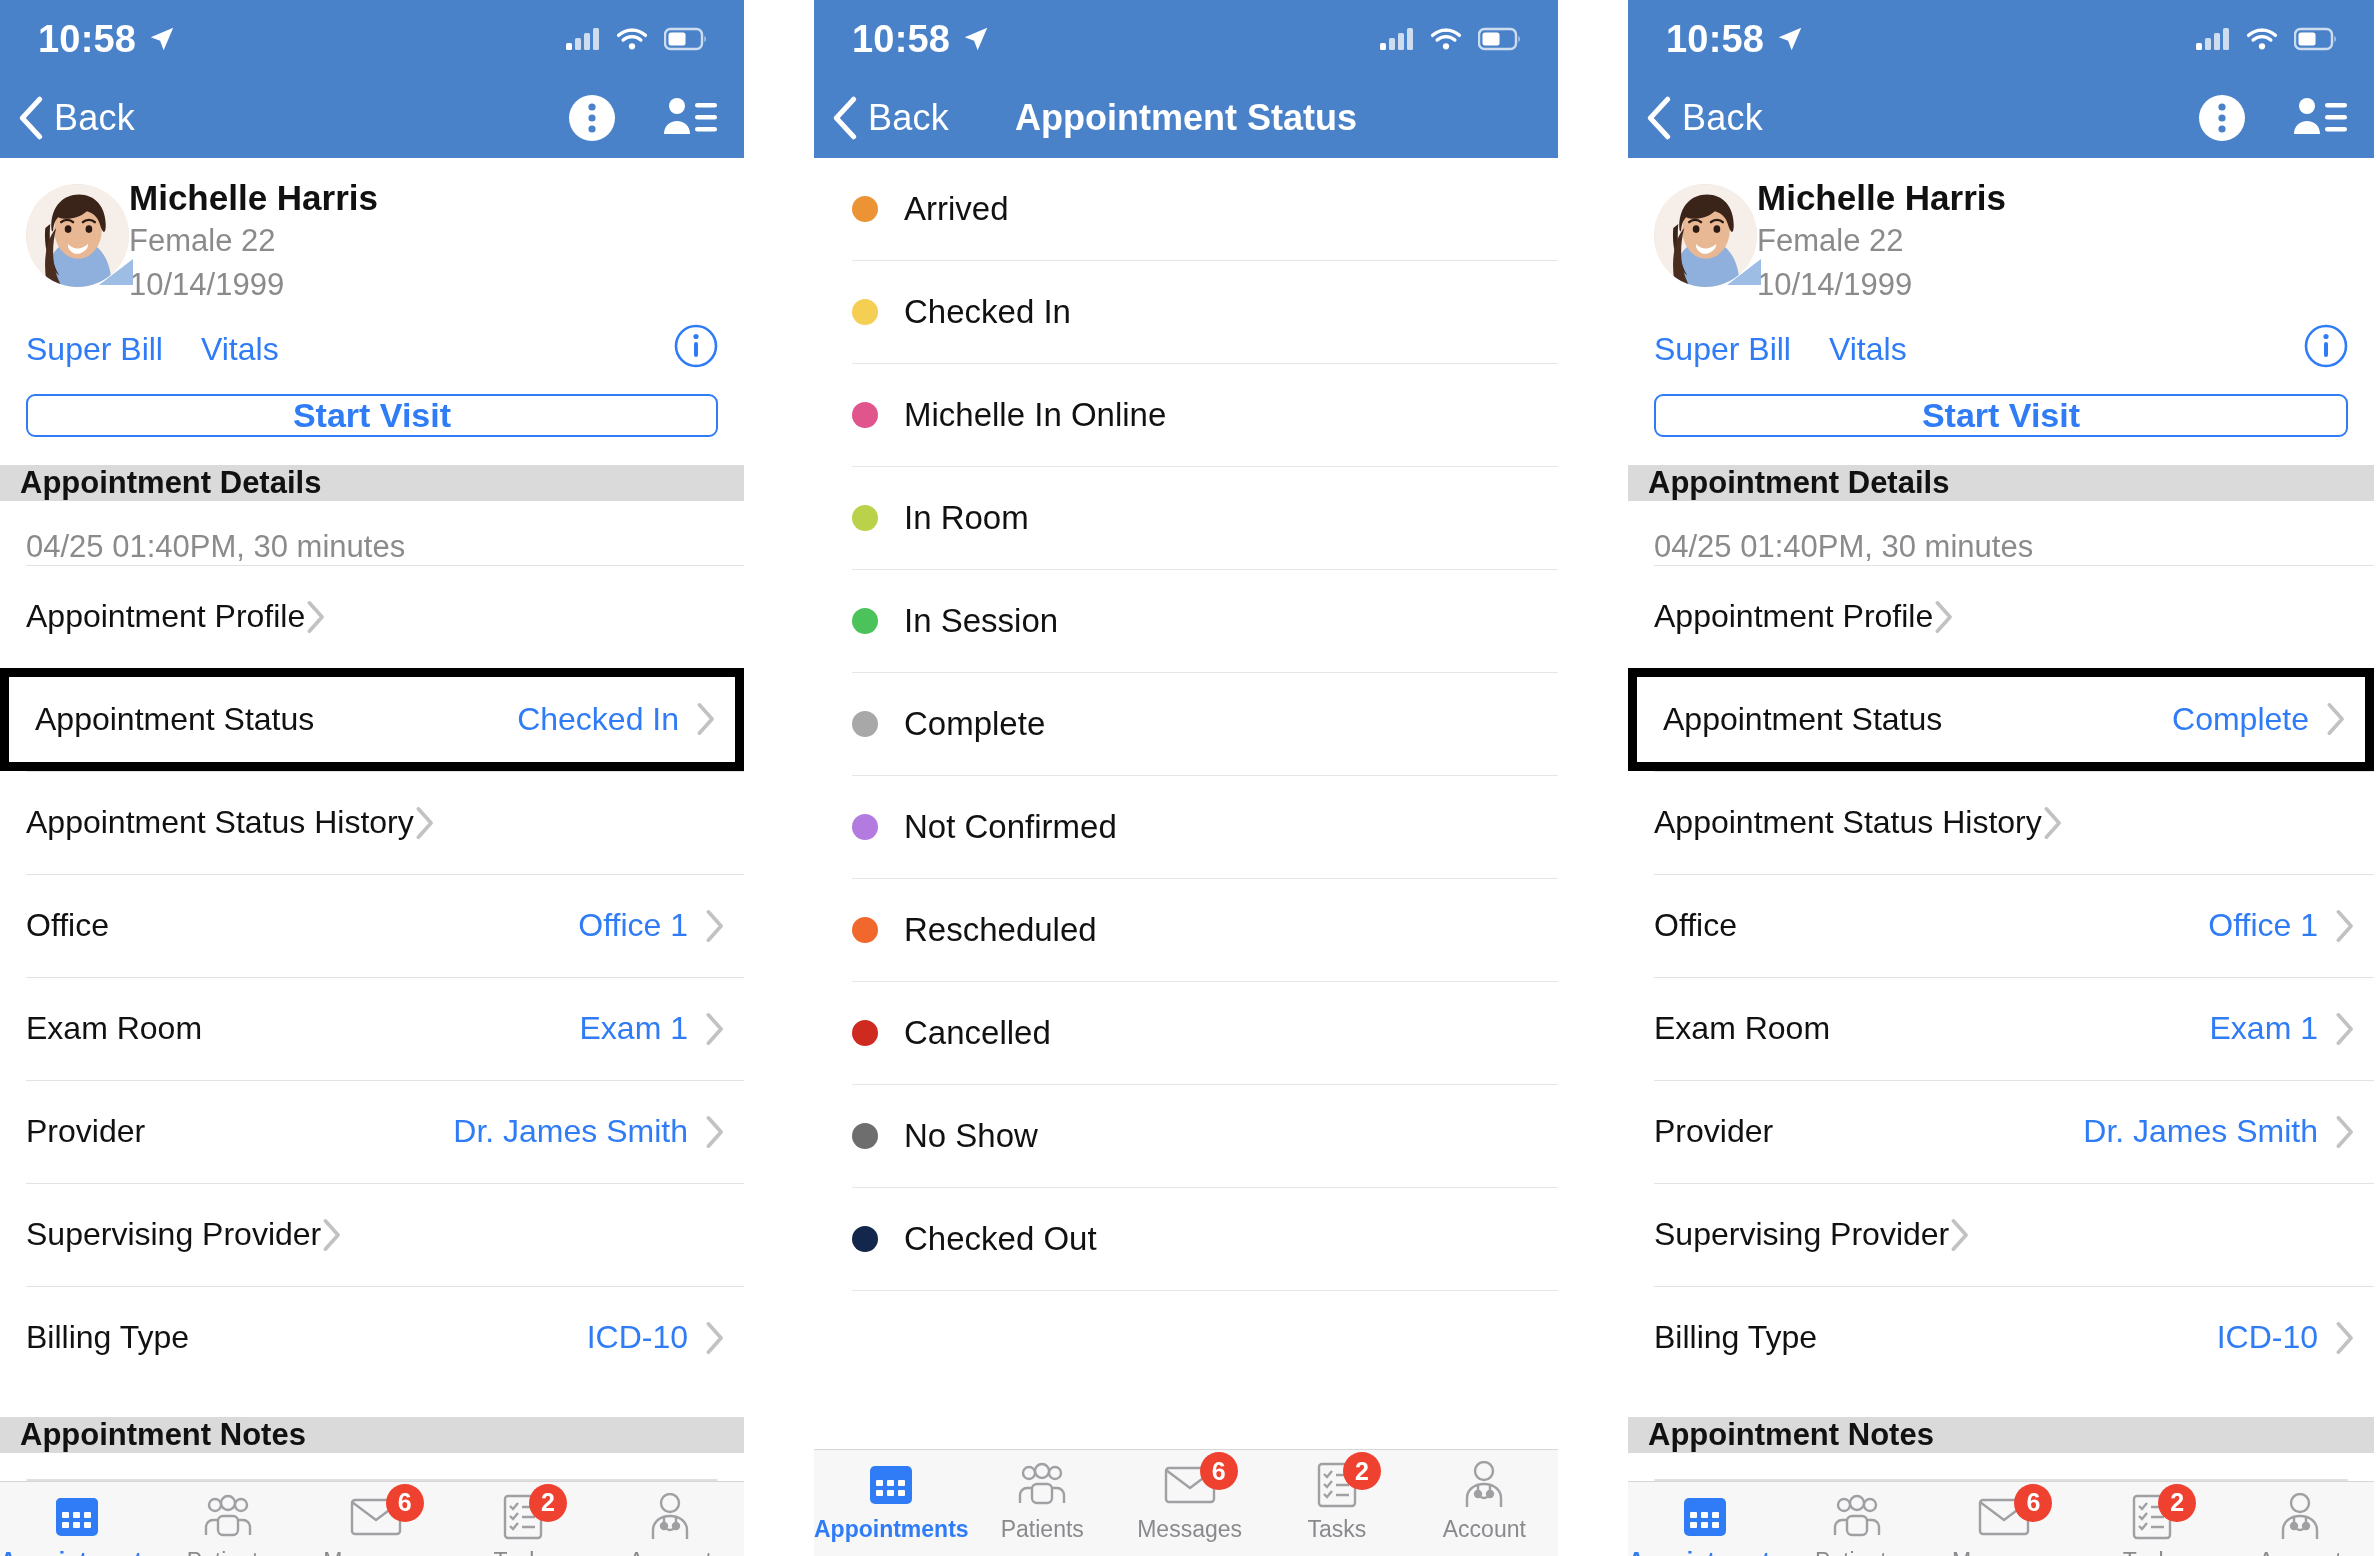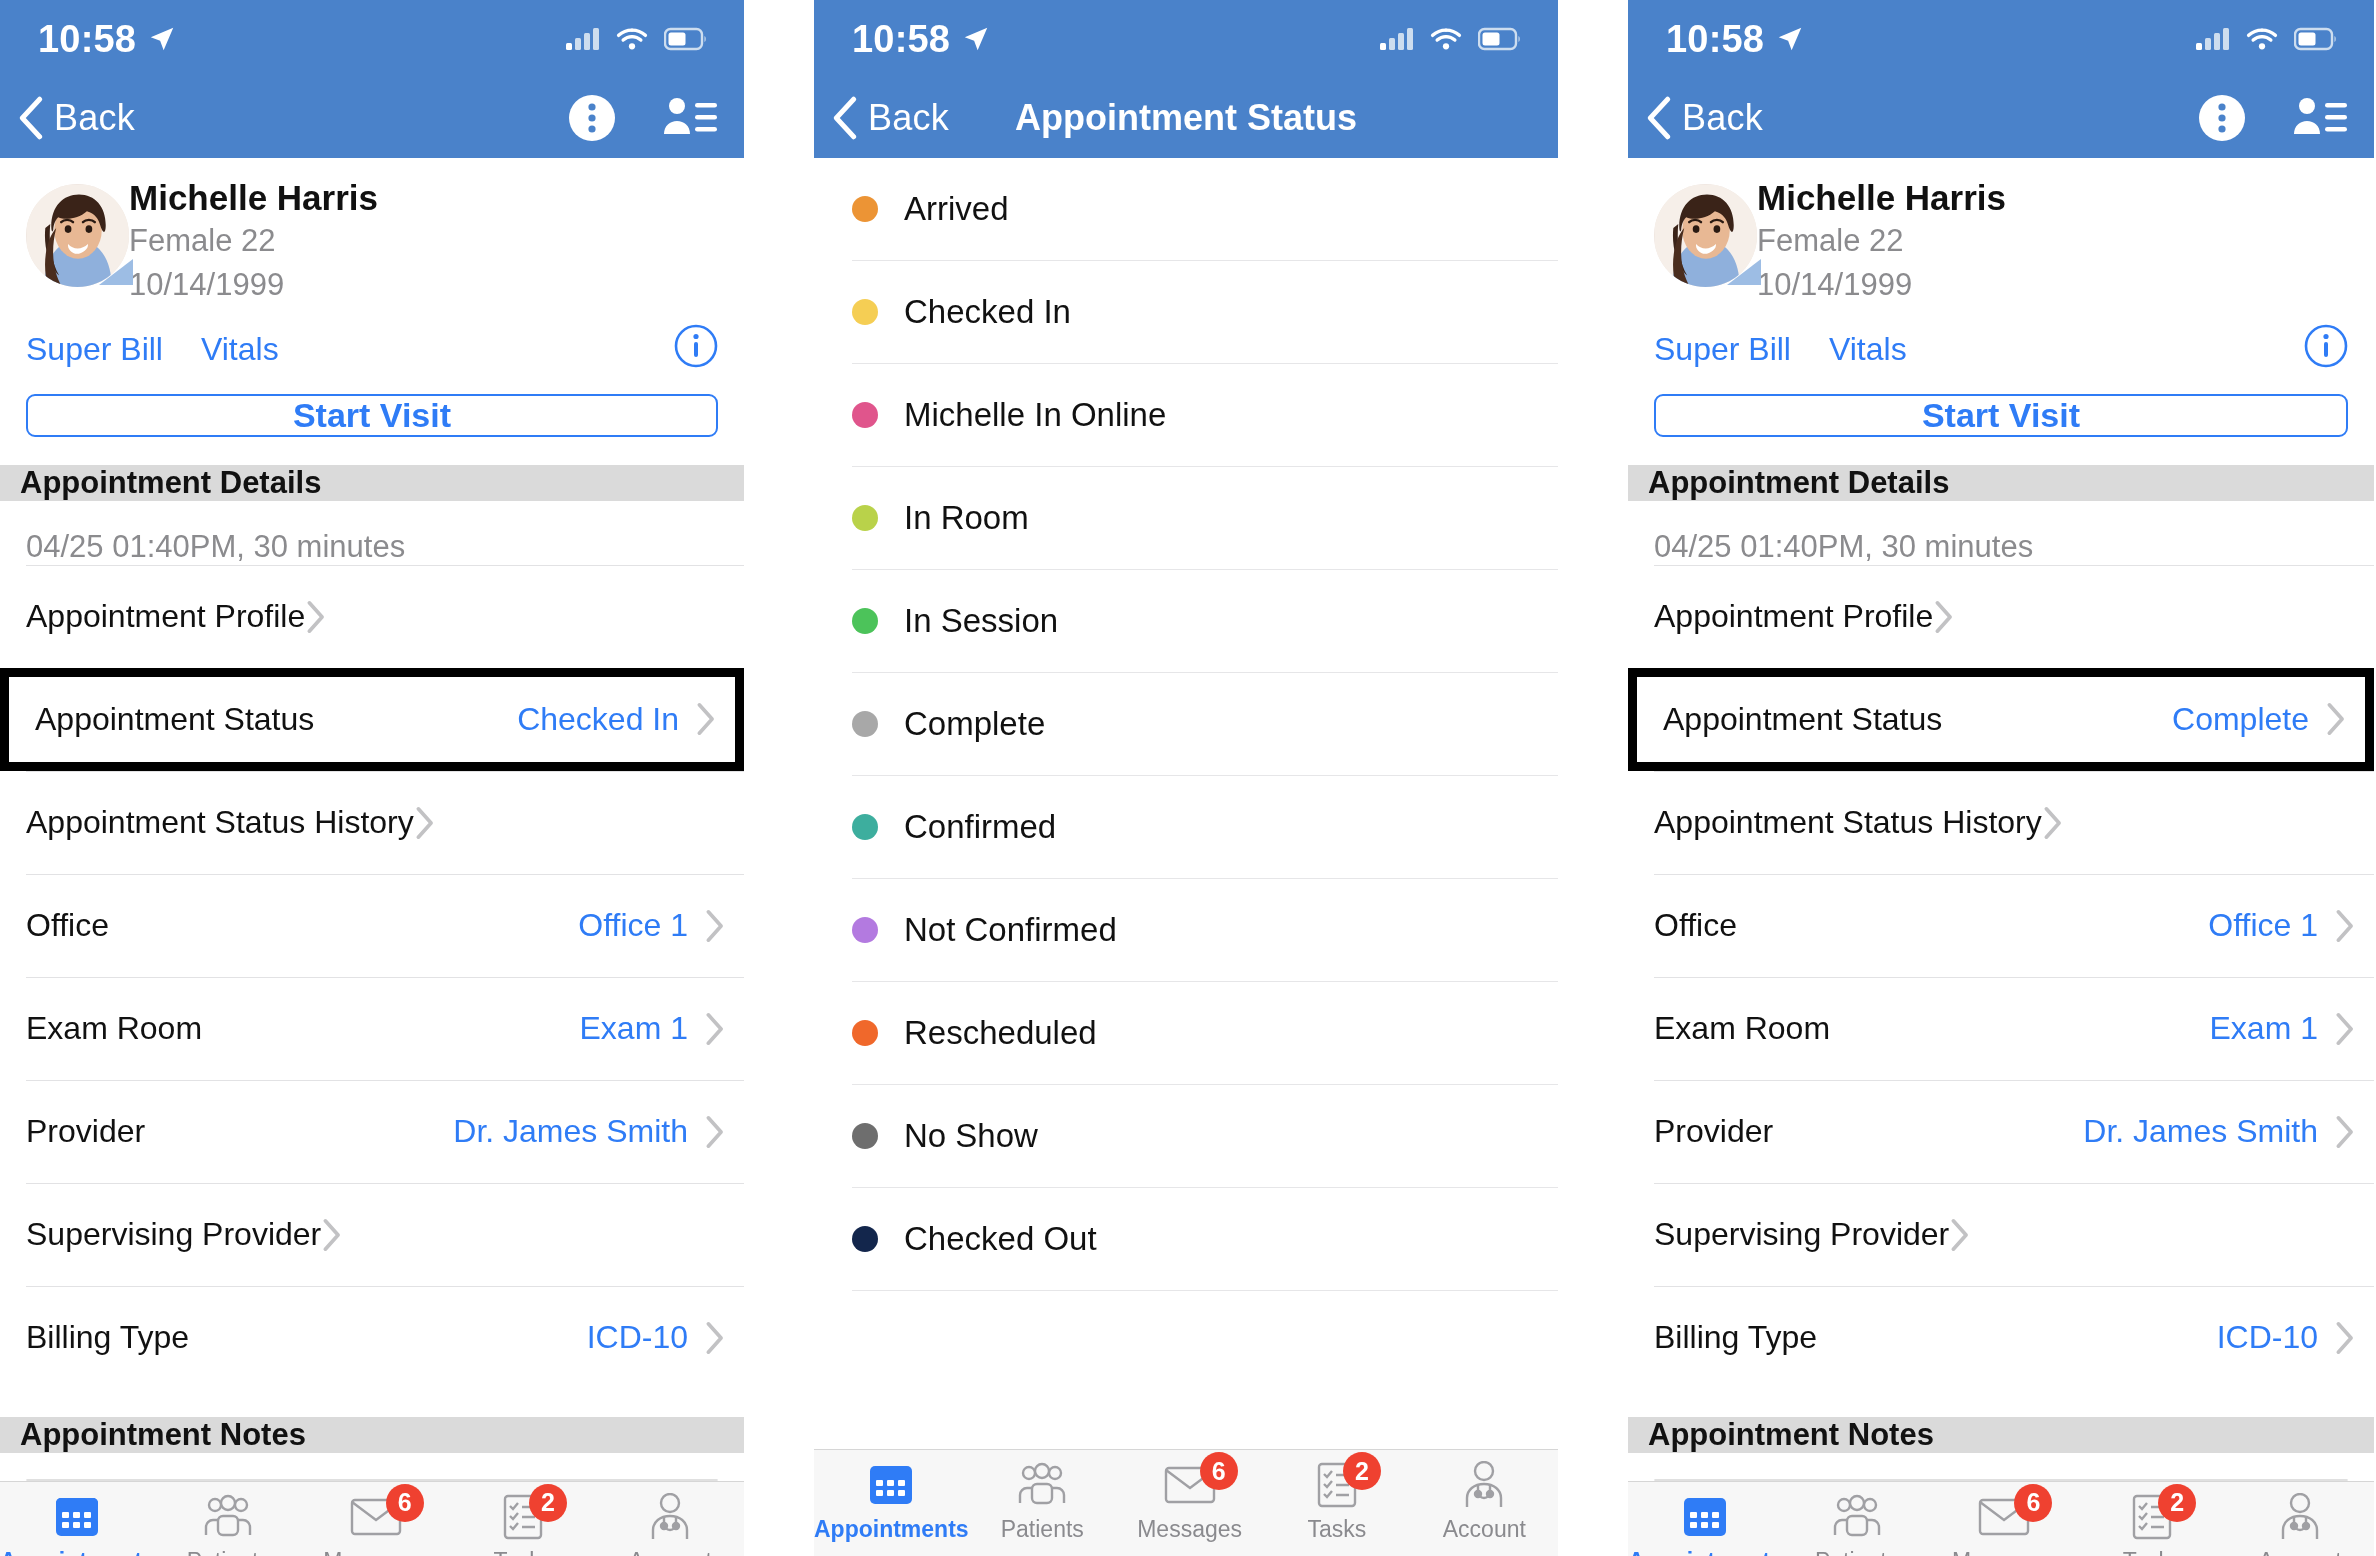--- a/index.html
+++ b/index.html
@@ -436,30 +436,30 @@
       </div>
       <div class="status-item">
         <span class="dot" style="background:#4cc35a"></span>
         <span class="status-label">In Session</span>
       </div>
       <div class="status-item">
         <span class="dot" style="background:#a8a8a8"></span>
         <span class="status-label">Complete</span>
       </div>
       <div class="status-item">
-        <span class="dot" style="background:#3dae9e"></span>
-        <span class="status-label">Confirmed</span>
-      </div>
-      <div class="status-item">
         <span class="dot" style="background:#b37ae0"></span>
         <span class="status-label">Not Confirmed</span>
       </div>
       <div class="status-item">
         <span class="dot" style="background:#f0682b"></span>
         <span class="status-label">Rescheduled</span>
+      </div>
+      <div class="status-item">
+        <span class="dot" style="background:#cf2a20"></span>
+        <span class="status-label">Cancelled</span>
       </div>
       <div class="status-item">
         <span class="dot" style="background:#6e6e6e"></span>
         <span class="status-label">No Show</span>
       </div>
       <div class="status-item">
         <span class="dot" style="background:#13264c"></span>
         <span class="status-label">Checked Out</span>
       </div>
     </div>

